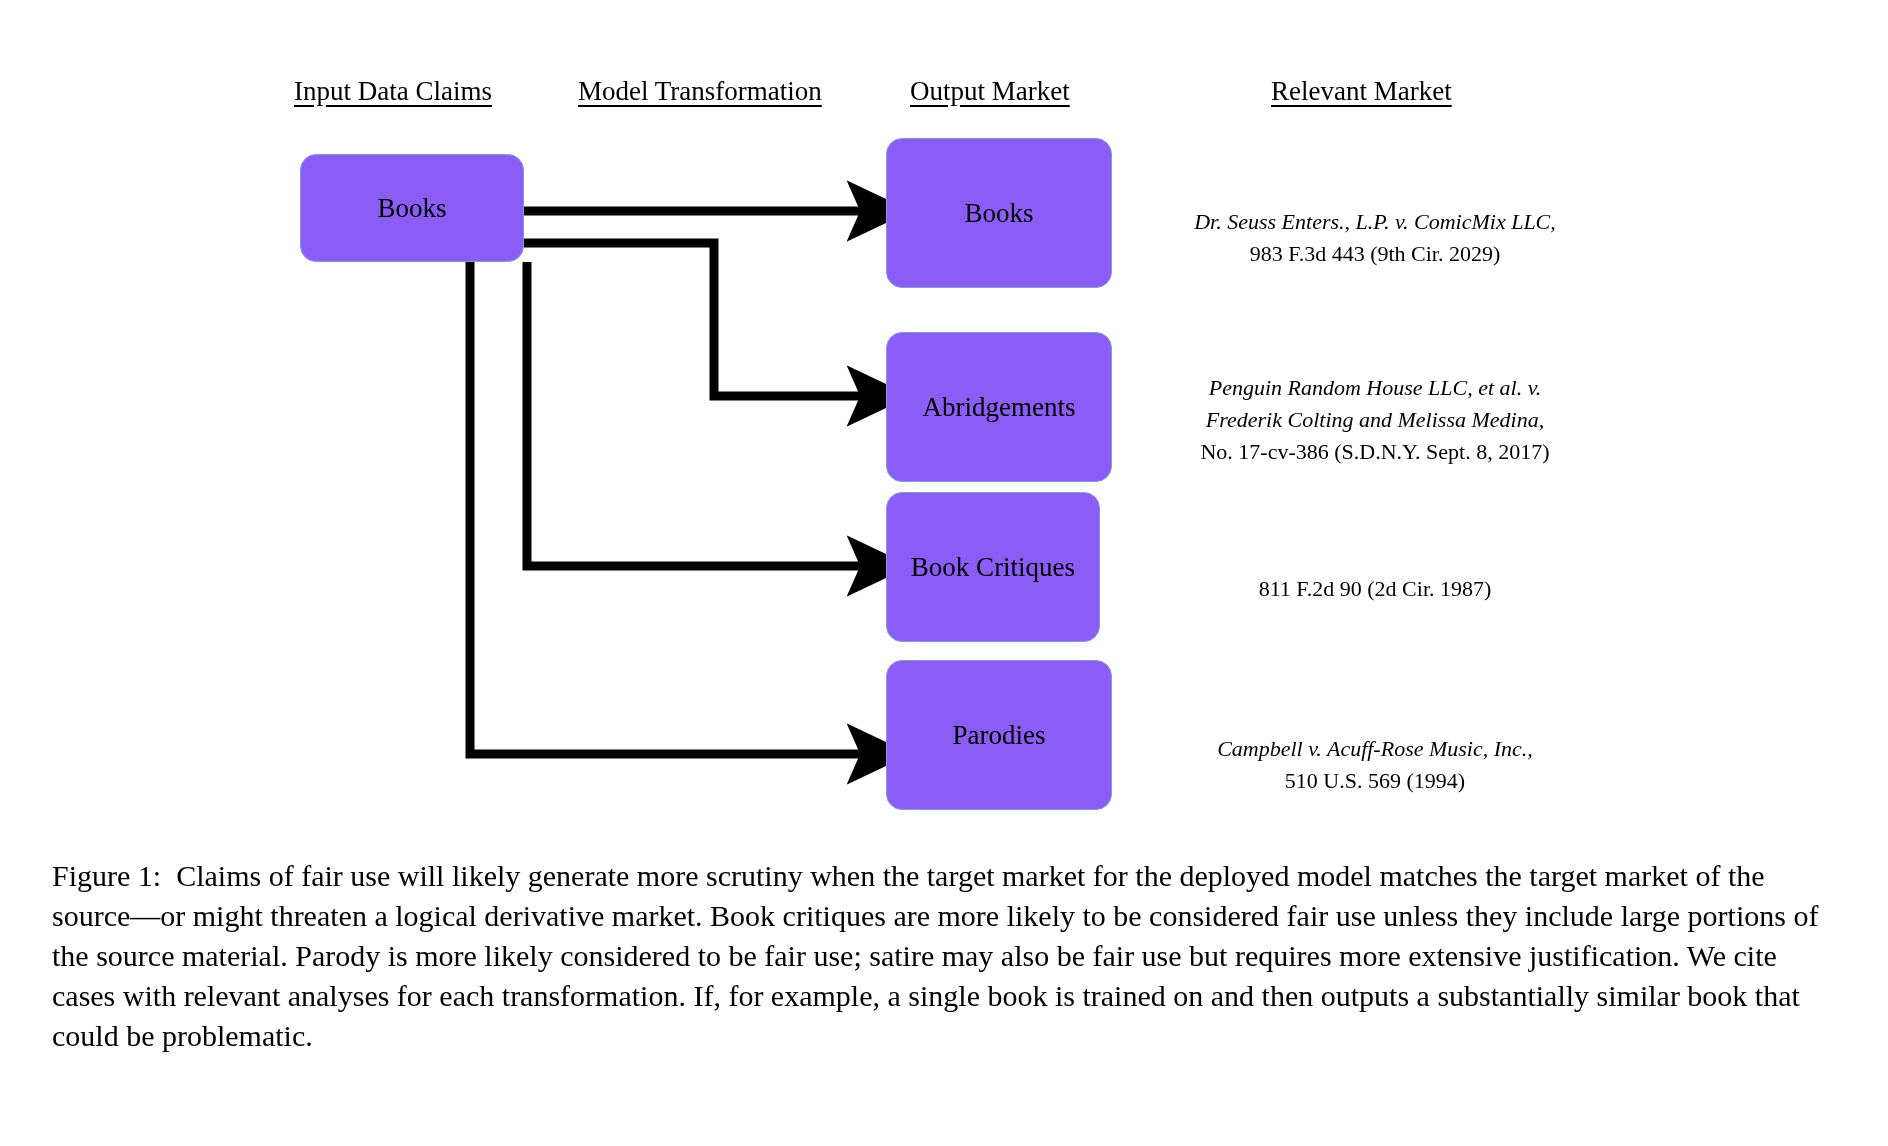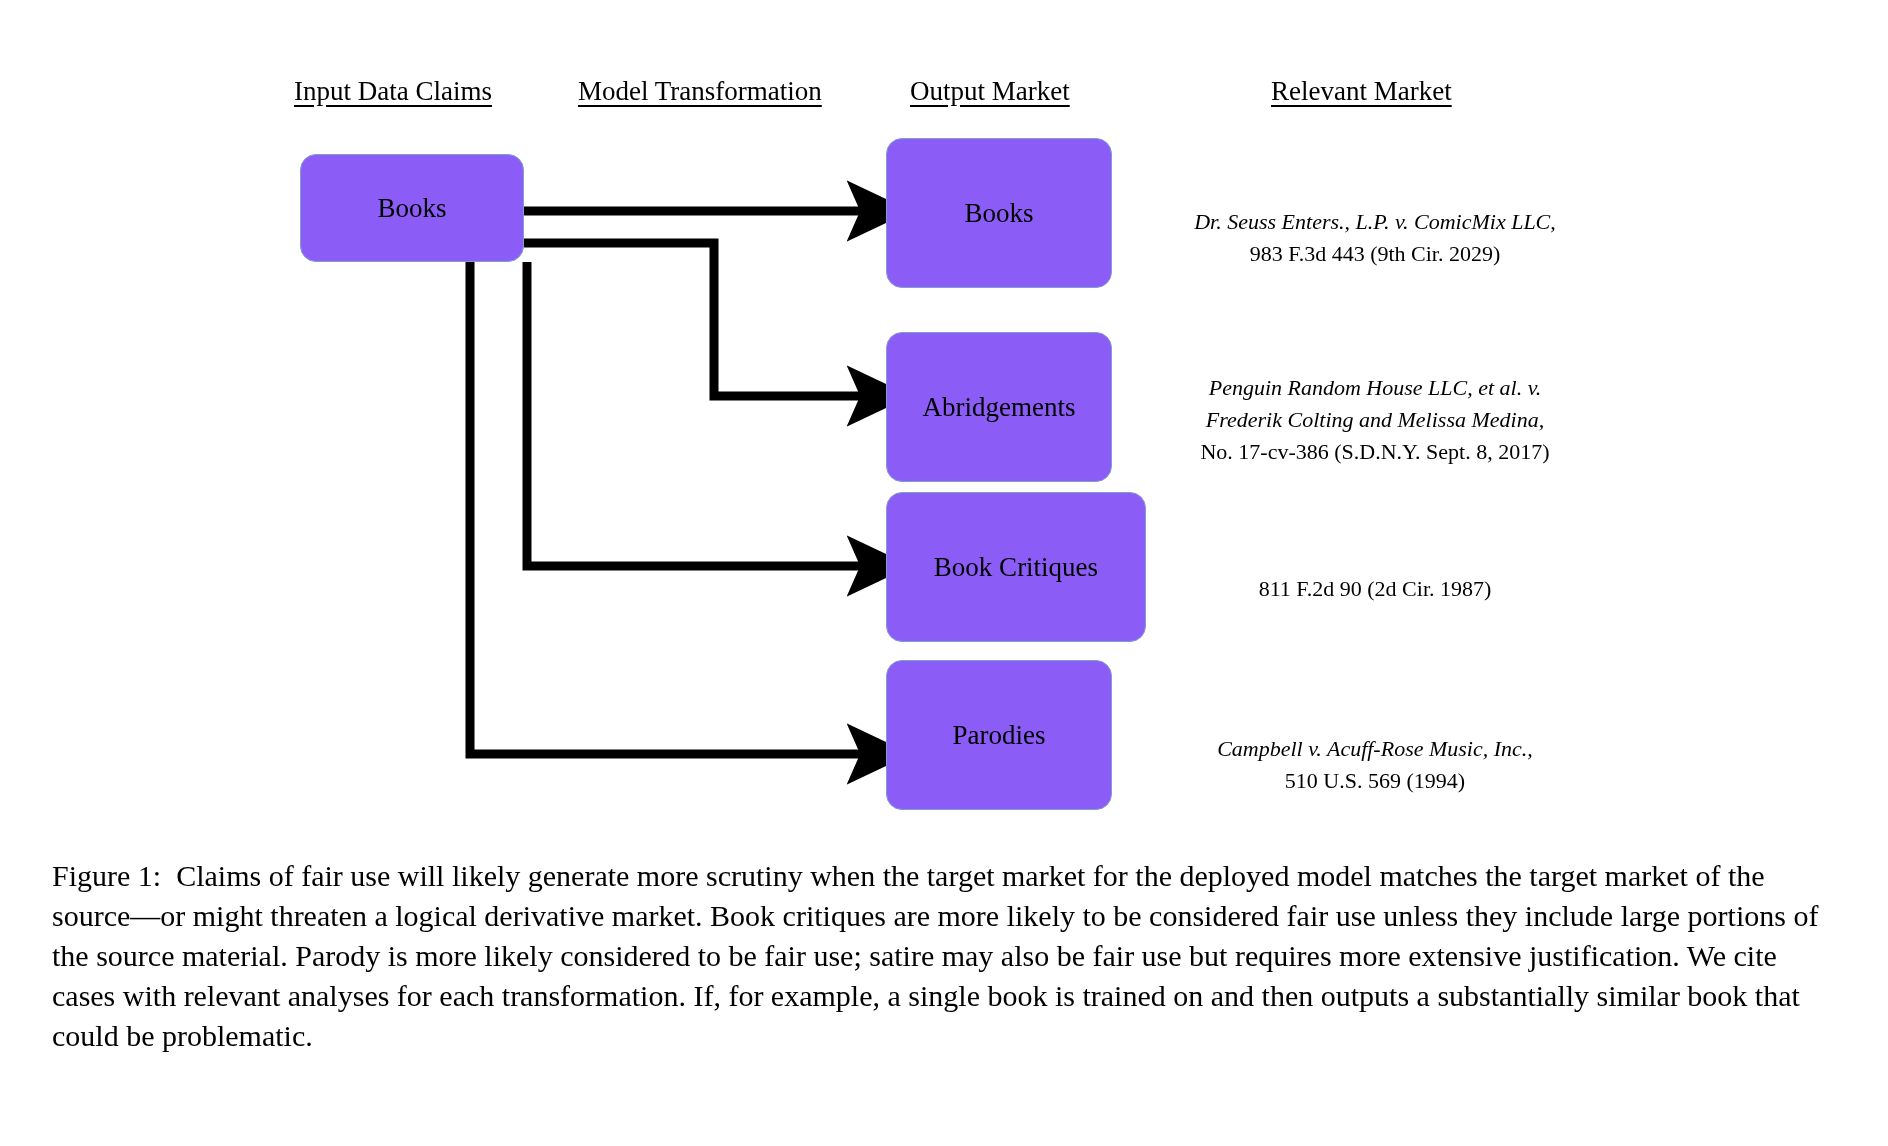--- a/index.html
+++ b/index.html
@@ -127,21 +127,21 @@
   </div>
 
   <div class="node-box" style="left:886px; top:138px; width:226px; height:150px;">
     <span class="node-label">Books</span>
   </div>
 
   <div class="node-box" style="left:886px; top:320px; width:226px; height:150px;margin-top:12px;">
     <span class="node-label">Abridgements</span>
   </div>
 
-  <div class="node-box" style="left:886px; top:492px; width:260px; height:150px;">
+  <div class="node-box" style="left:886px; top:492px; width:214px; height:150px;">
     <span class="node-label">Book Critiques</span>
   </div>
 
   <div class="node-box" style="left:886px; top:660px; width:226px; height:150px;">
     <span class="node-label">Parodies</span>
   </div>
 
   <div class="case-block" style="left:1140px; top:178px;">
     <div class="case-name">Dr. Seuss Enters., L.P. v. ComicMix LLC,</div>
     <div class="case-cite">983 F.3d 443 (9th Cir. 2029)</div>

